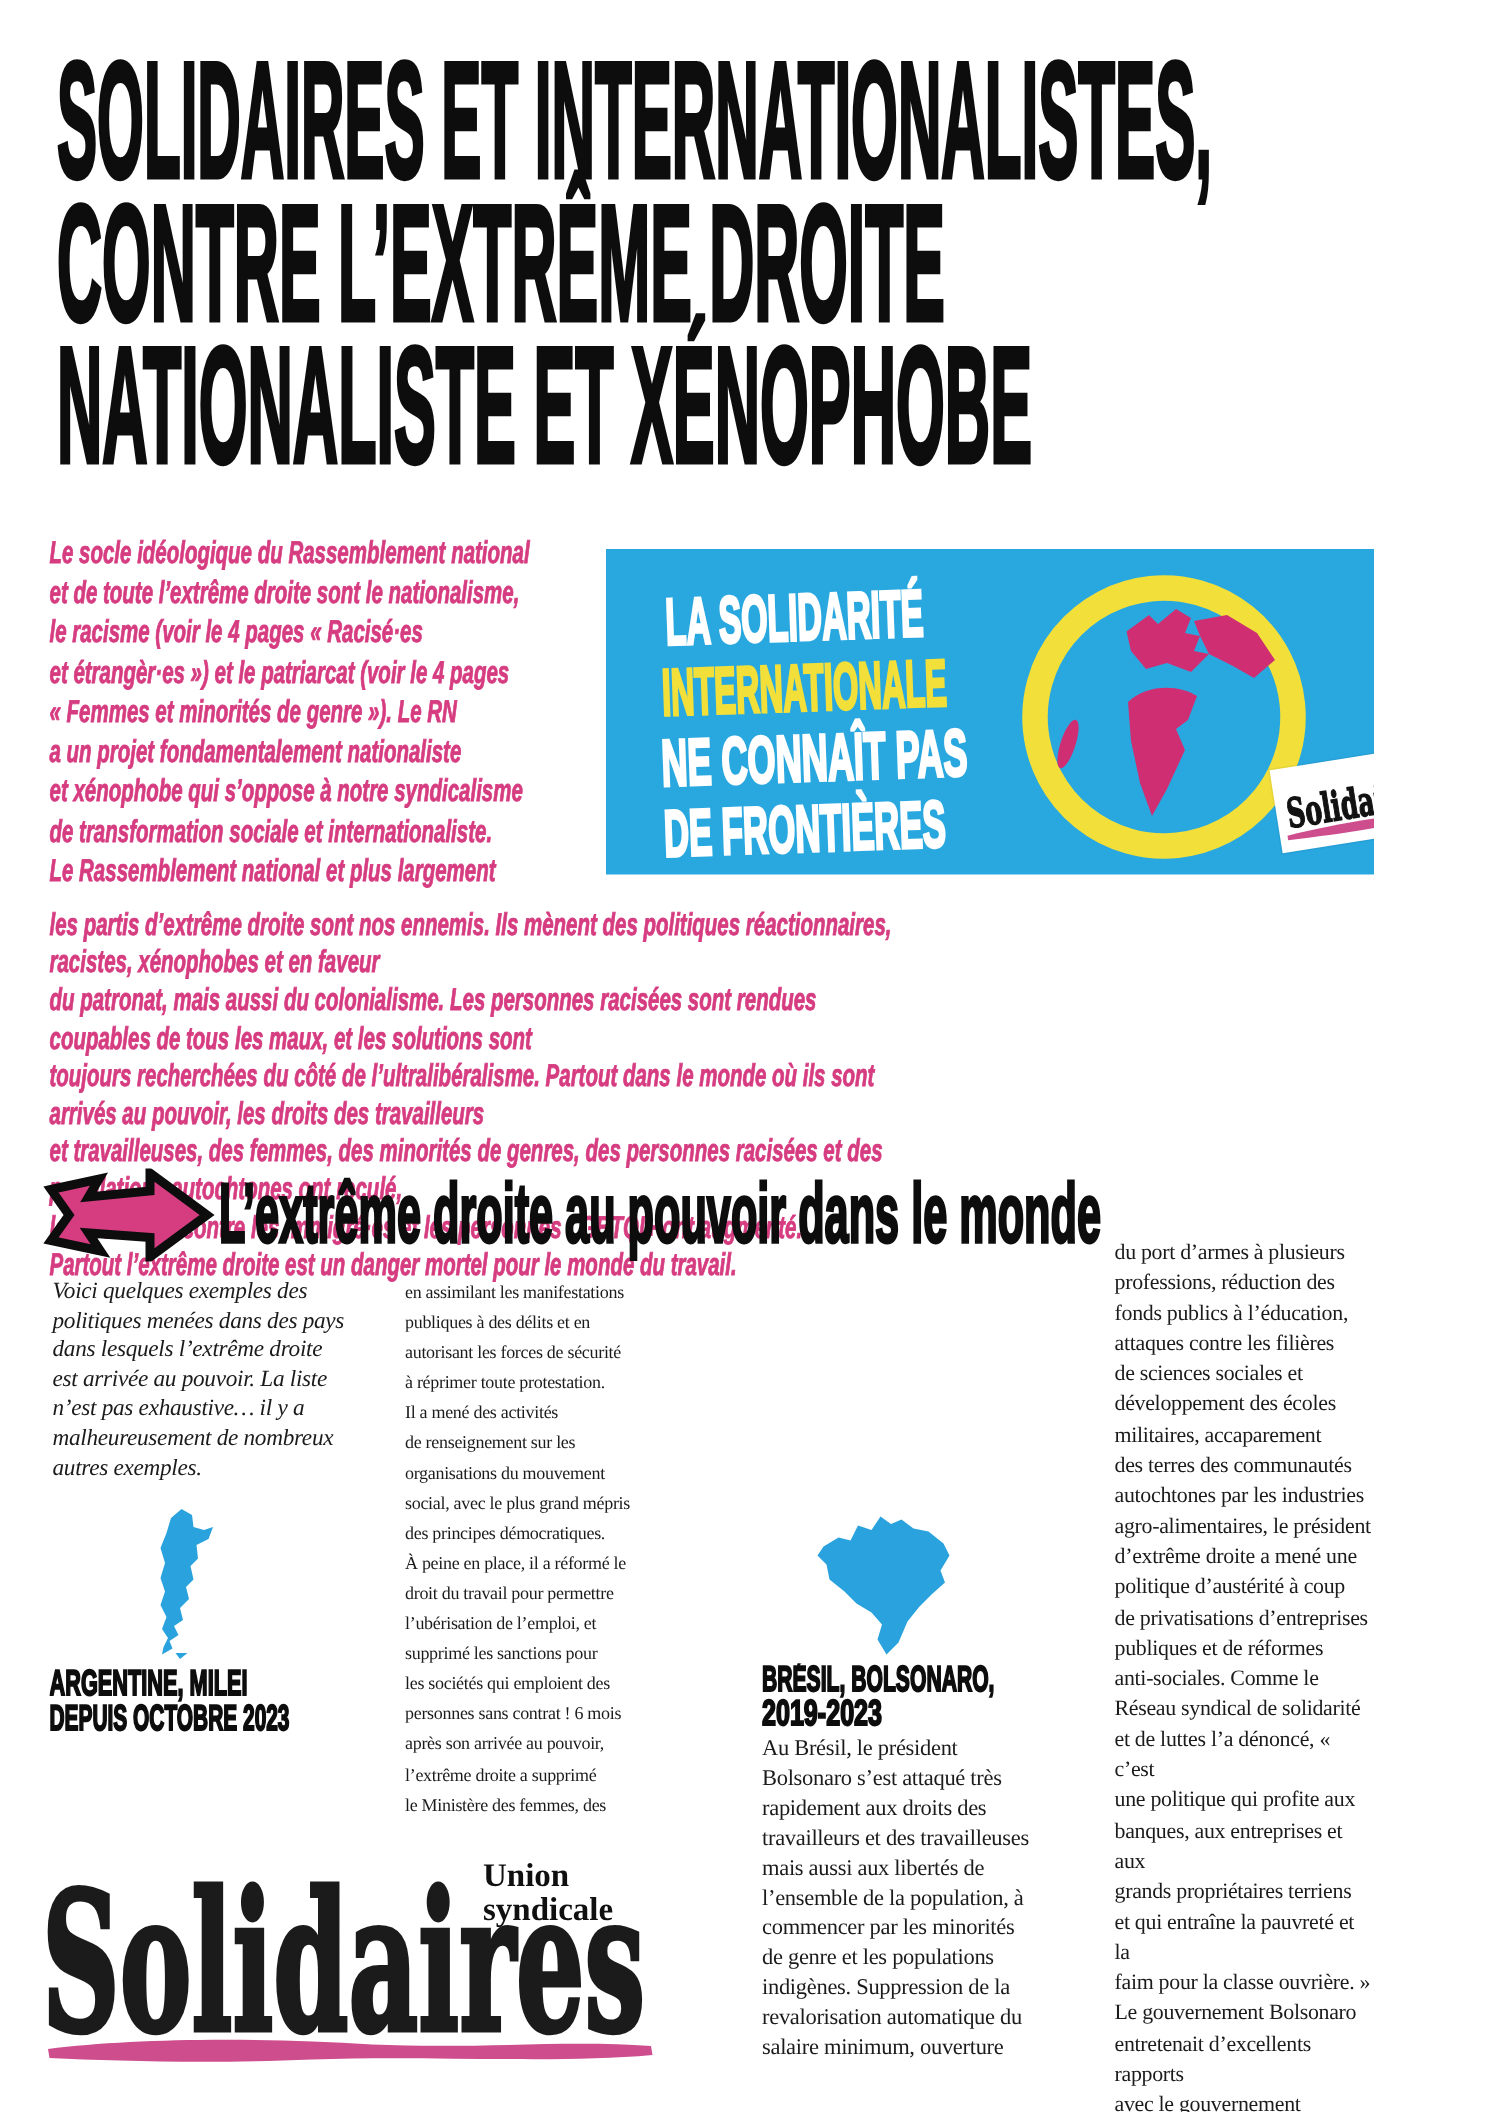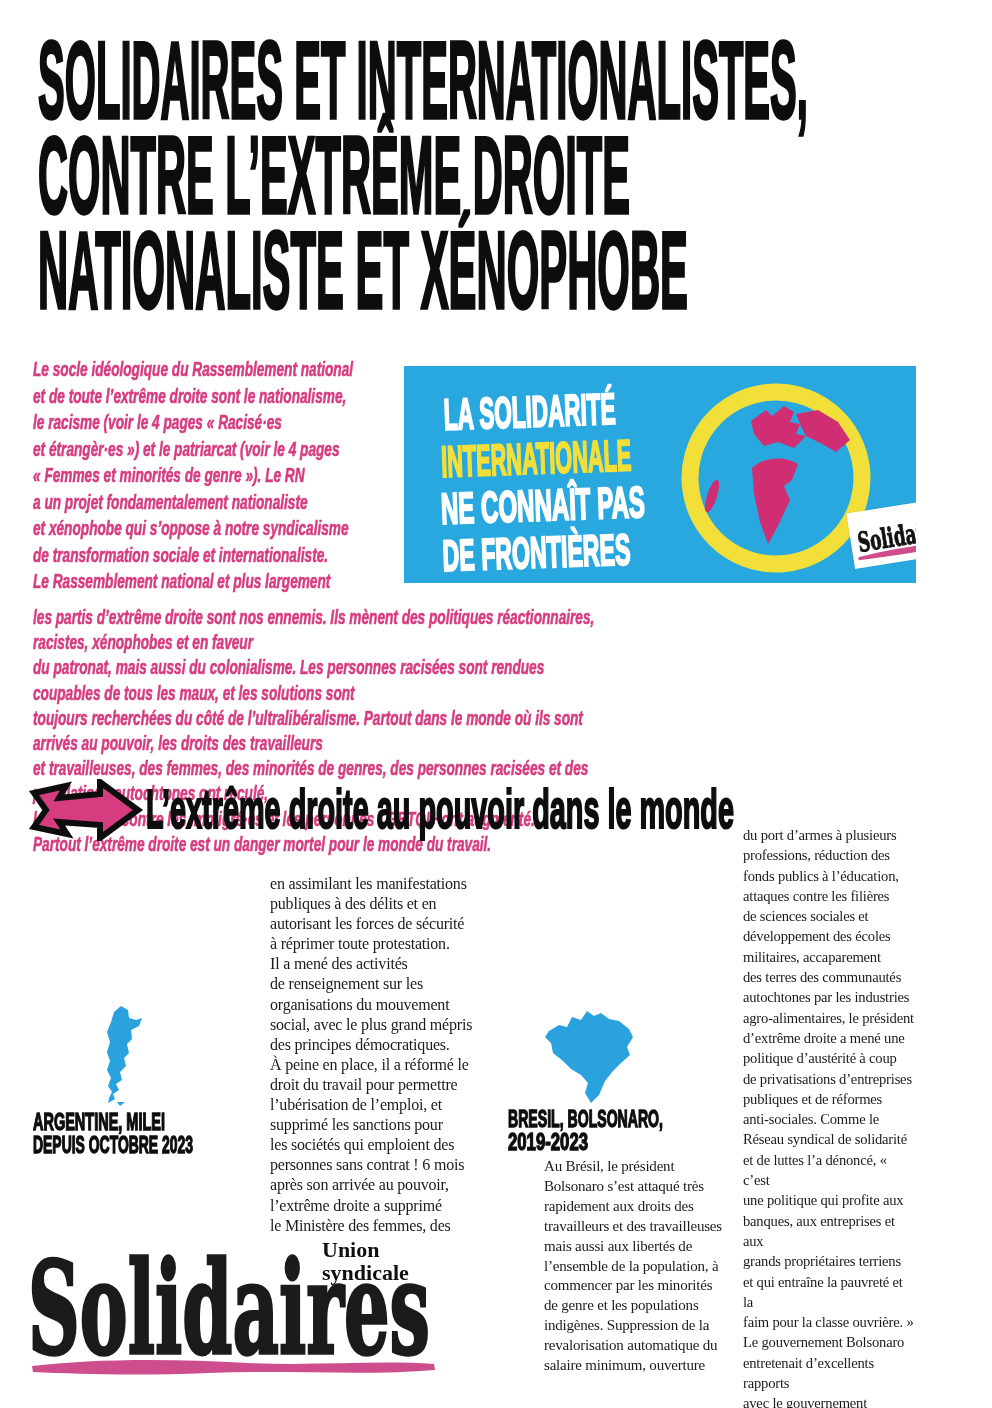--- a/index.html
+++ b/index.html
@@ -18,23 +18,23 @@
   #banner { left:404px; top:366px; width:560px; height:217px; background:#29a8e0; }
   #badge  { position:absolute; left:446px; top:138px; width:118px; height:56px; background:#ffffff;
             transform:rotate(-9deg); box-shadow:0 0 0 1px rgba(0,0,0,0.05); }
   #badge-small { position:absolute; right:6px; top:4px; font-family:"Liberation Serif", serif;
                  font-weight:bold; font-size:8px; line-height:8px; color:#101010; text-align:left; }
 
   
   .bodytext { white-space:pre-line; color:#1b1b1b; letter-spacing:-0.2px; }
   #intro-col { left:35px;  top:851px; font-style:italic; font-size:15.5px; line-height:19.6px; }
   #arg-col1  { left:33px;  top:1152px; font-size:15px;  line-height:21px; }
-  #arg-col2  { left:270px; top:874px;  font-size:16px;  line-height:20.1px; }
+  #arg-col2  { left:270px; top:851px;  font-size:12px;  line-height:20.1px; }
   #arg-col3  { left:508px; top:851px;  font-size:15px;  line-height:20.5px; }
-  #bra-col3  { left:508px; top:1157px; font-size:15px;  line-height:19.9px;margin-left:36px; }
+  #bra-col3  { left:508px; top:1157px; font-size:15px;  line-height:19.9px; }
   #bra-col4  { left:743px; top:825px;  font-size:14.6px; line-height:20.3px; }
 
   svg text { font-family:"Liberation Sans", sans-serif; font-weight:bold; }
   svg text.serifbrand { font-family:"DejaVu Serif", serif; }
 </style>
 </head>
 <body>
 
 <div class="page">
 
@@ -97,20 +97,27 @@
 les violences contre les immigré·es et les personnes LGBTQI+ ont augmenté.
 Partout l’extrême droite est un danger mortel pour le monde du travail.</div>
 
   <svg class="abs" style="left:28px; top:779px;" width="118" height="62" viewBox="0 0 118 62">
     <path d="M 6,14 L 38,7 L 31,19 L 72,15 L 72,3 L 110,31 L 72,59 L 72,46 L 31,43 L 39,55 L 6,48 L 18,31 Z" fill="#d63c80" stroke="#0d0d0d" stroke-width="6" stroke-linejoin="miter"></path>
   </svg>
   <svg class="abs" style="left:146px; top:778px;" width="610" height="66">
     <text x="0" y="50" font-size="56" textLength="588" lengthAdjust="spacingAndGlyphs" fill="#0d0d0d" stroke="#0d0d0d" stroke-width="2.2">L’extrême droite au pouvoir dans le monde</text>
   </svg>
 
+  <div class="abs bodytext" id="intro-col">Voici quelques exemples des
+politiques menées dans des pays
+dans lesquels l’extrême droite
+est arrivée au pouvoir. La liste
+n’est pas exhaustive… il y a
+malheureusement de nombreux
+autres exemples.</div>
 
   <svg class="abs" style="left:98px; top:1006px;" width="46" height="100" viewBox="0 0 46 100">
     <path fill="#2aa2de" d="M 23,0 L 30,4 L 31,12 L 38,14 L 44,12 L 41,20 L 33,24 L 34,33 L 29,38 L 31,47 L 26,52 L 28,60 L 22,66 L 24,74 L 18,78 L 21,84 L 15,88 L 17,93 L 10,97 L 11,92 L 14,86 L 10,80 L 13,72 L 9,64 L 12,55 L 9,46 L 12,36 L 9,26 L 13,16 L 16,6 Z"></path>
     <path fill="#2aa2de" d="M 19,96 L 27,96 L 22,100 Z"></path>
   </svg>
 
   <svg class="abs" style="left:33px; top:1112px;" width="230" height="48">
     <text x="0" y="18" font-size="24" textLength="132" lengthAdjust="spacingAndGlyphs" fill="#0d0d0d" stroke="#0d0d0d" stroke-width="1.4">ARGENTINE, MILEI</text>
     <text x="0" y="41" font-size="24" textLength="160" lengthAdjust="spacingAndGlyphs" fill="#0d0d0d" stroke="#0d0d0d" stroke-width="1.4">DEPUIS OCTOBRE 2023</text>
   </svg>

